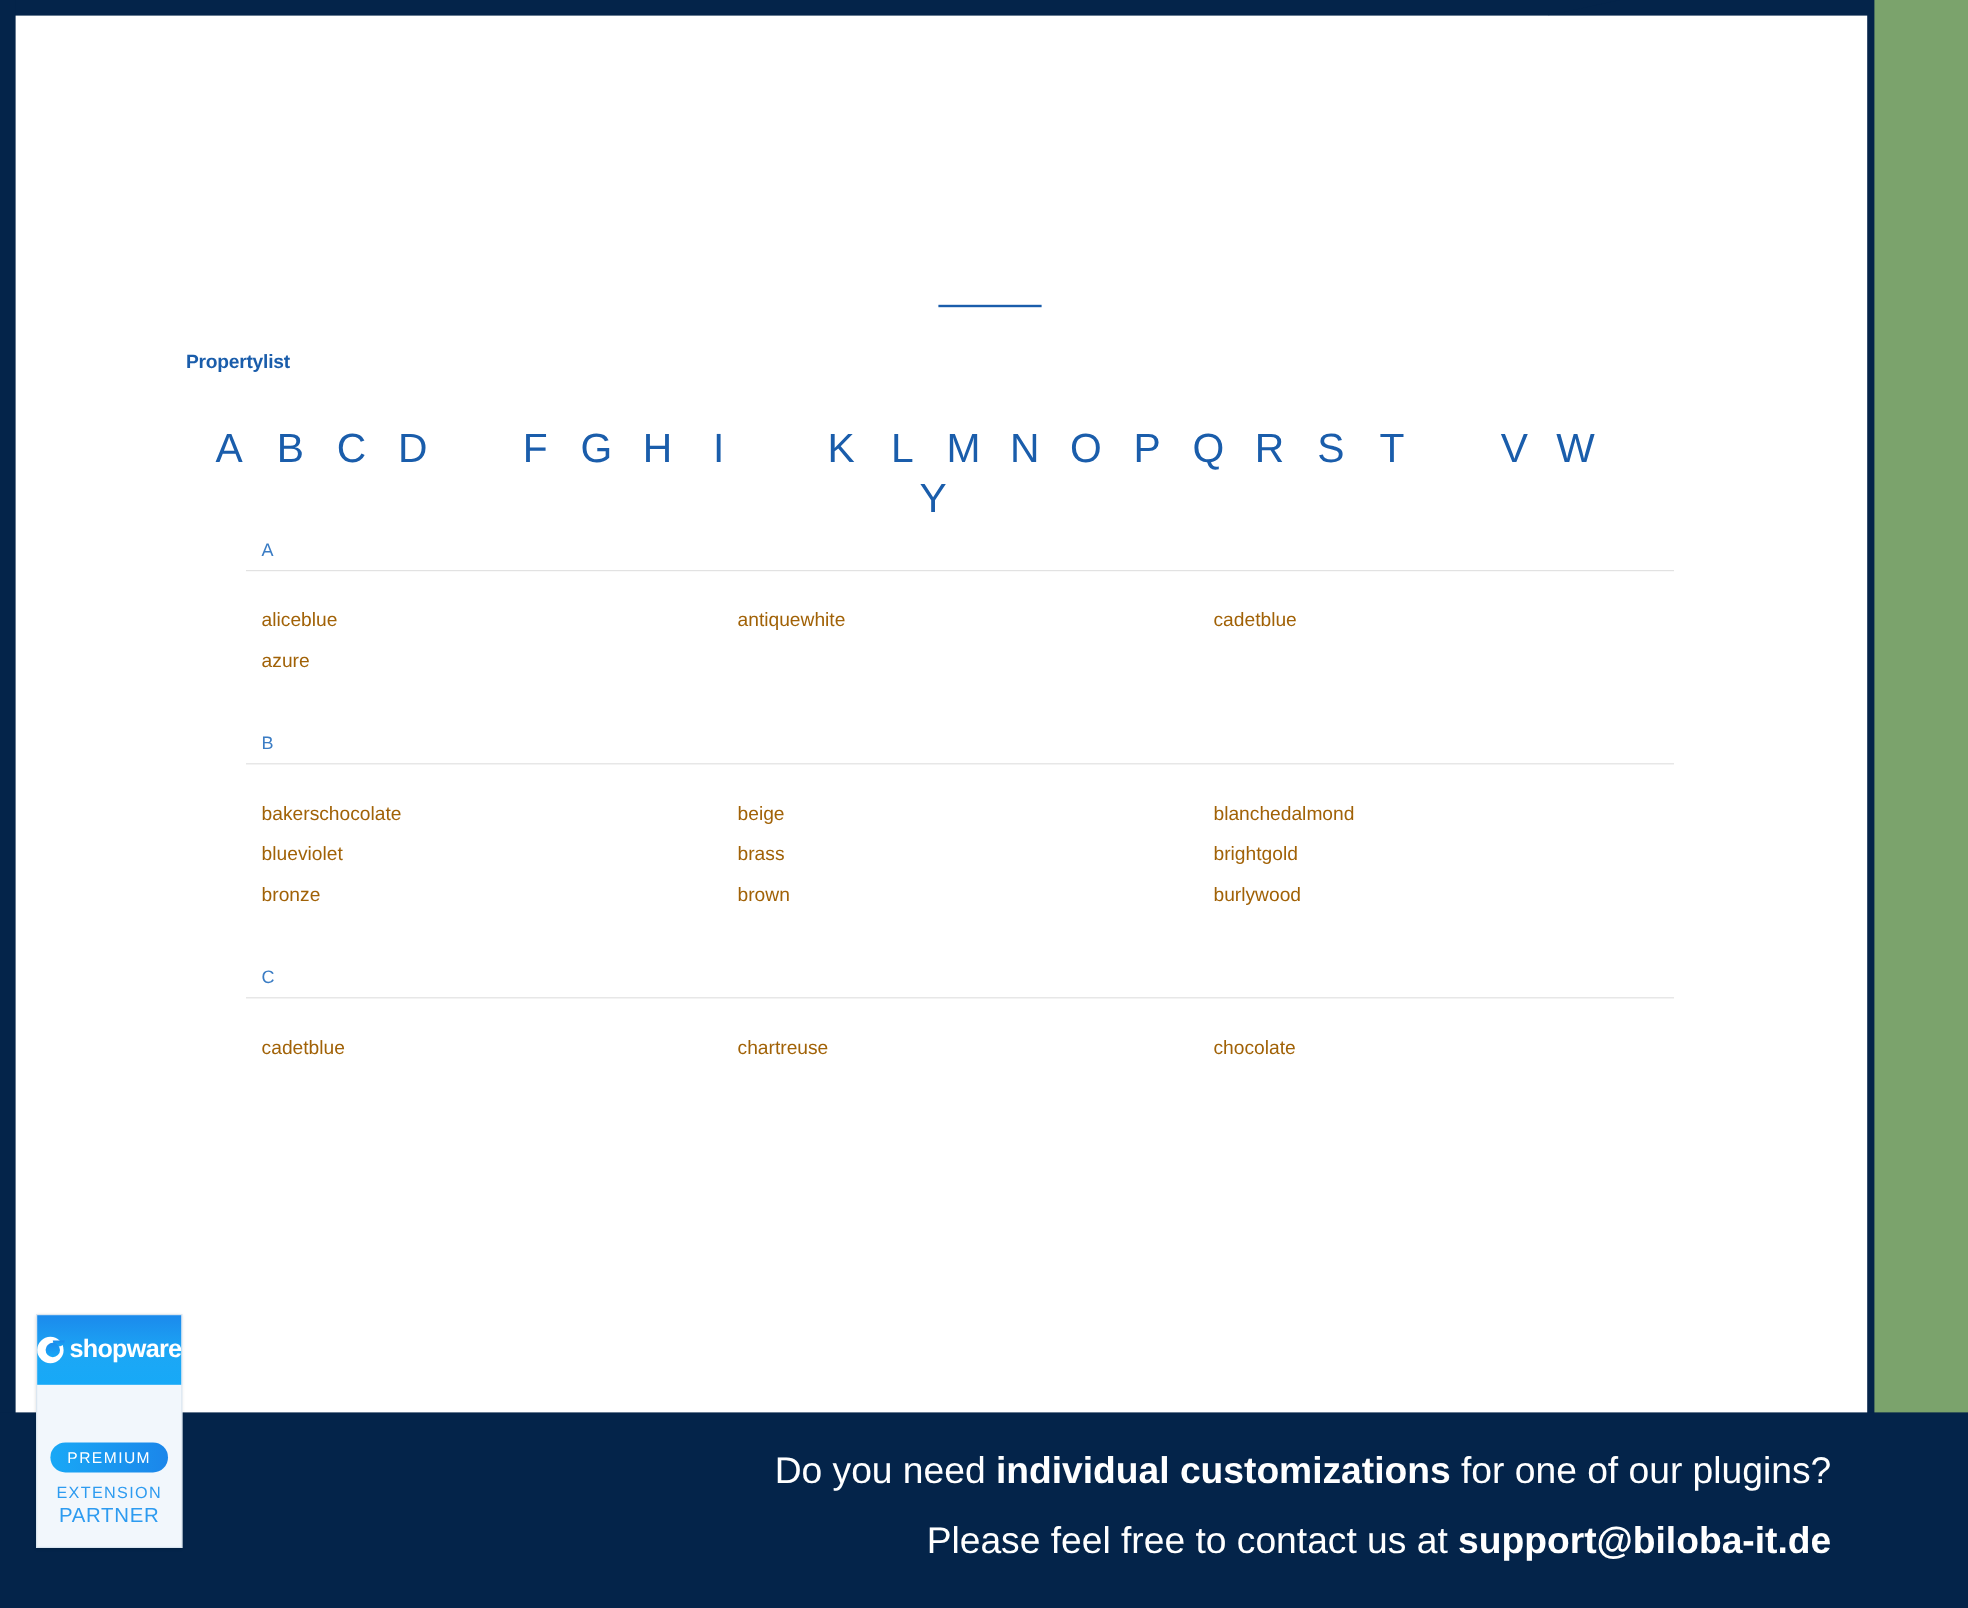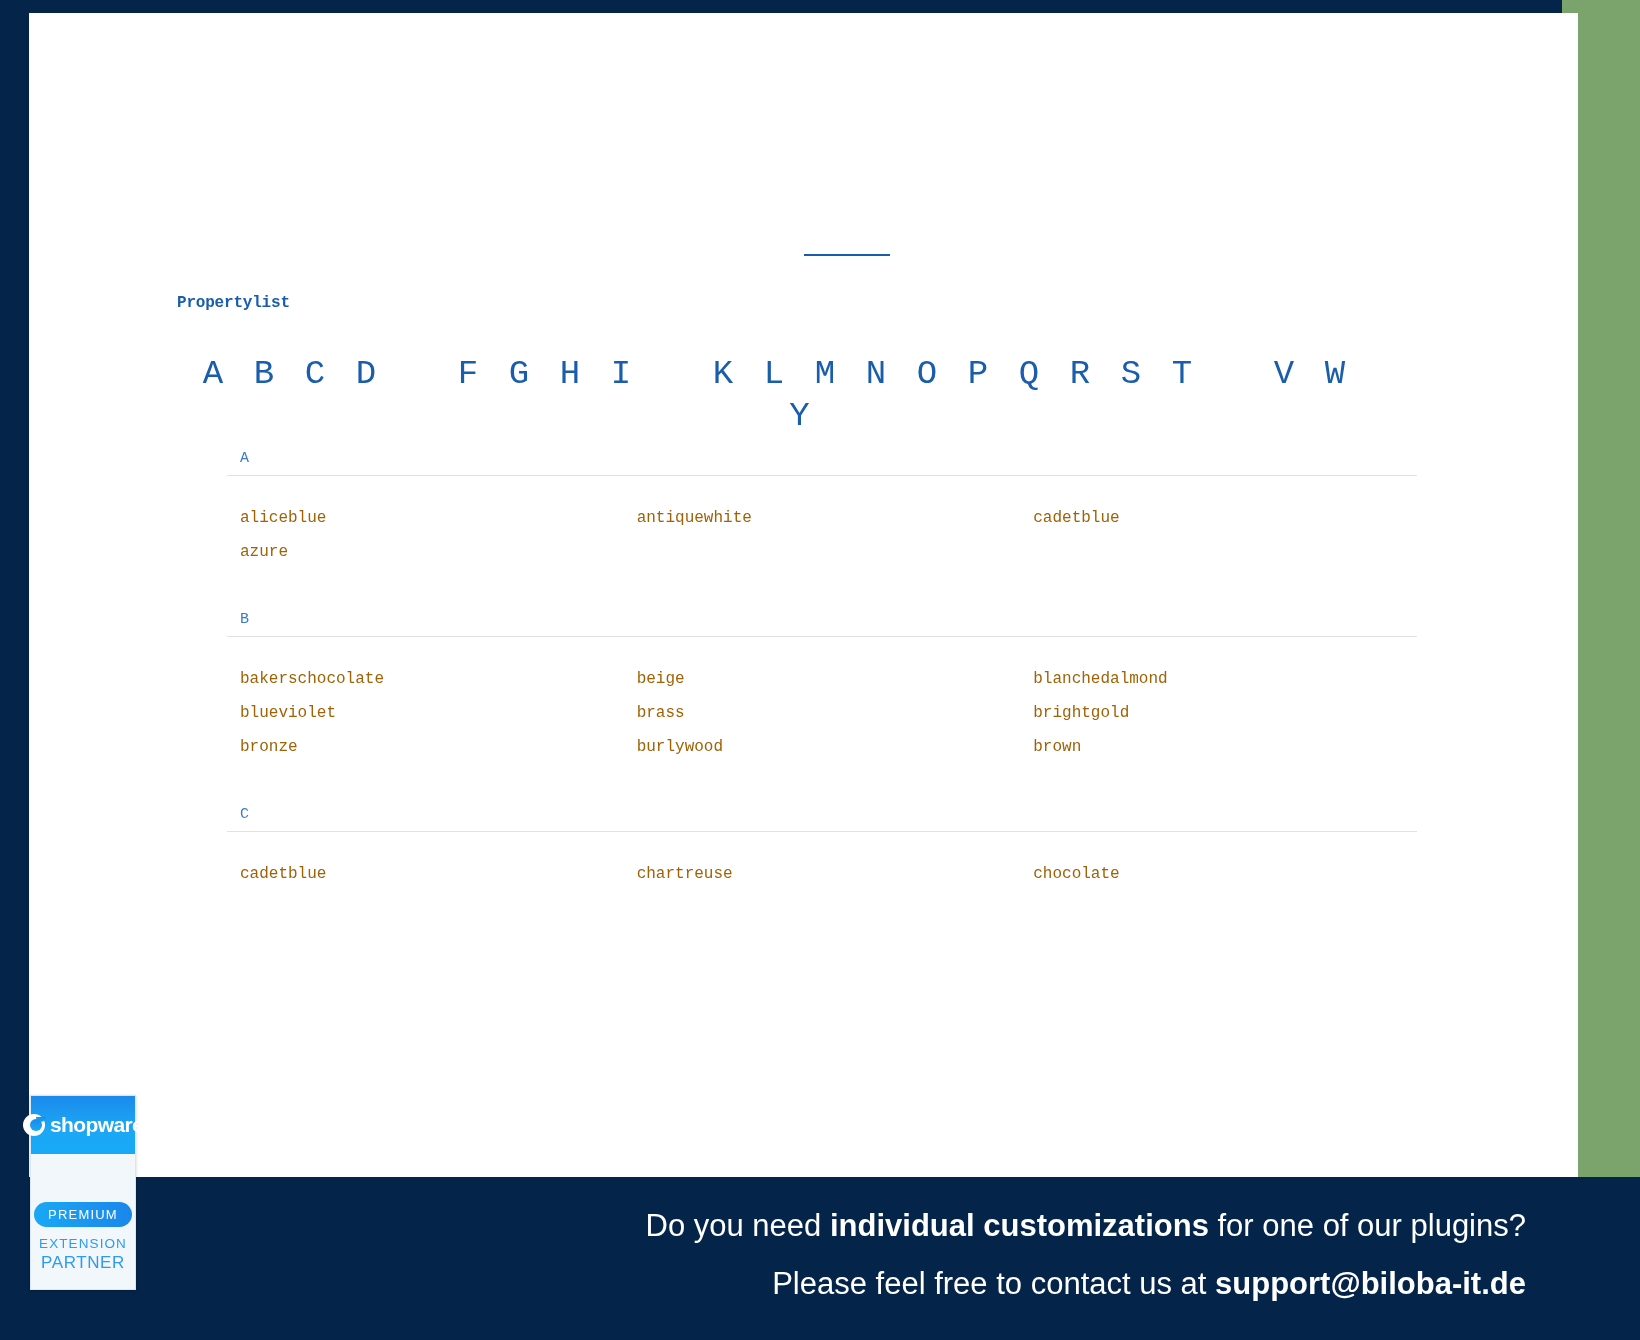--- a/index.html
+++ b/index.html
@@ -54,27 +54,26 @@
     top: 1224px; right: 0;
     width: 78px; height: 116px;
     background: #04244a;
     clip-path: polygon(0 100%, 100% 0, 100% 100%);
     z-index: 4;
   }
 
   
   .canvas {
     position: absolute;
-    top: 13px; left: 29px;
+    top: 13px; left: 7px;
     width: 1549px;
     height: 1327px;
     background: #ffffff;
     z-index: 2;
     overflow: hidden;
-    font-family: Liberation Mono, monospace;
   }
 
   
   .content {
     position: absolute;
     top: 0; left: 0;
     width: 1549px;
   }
 
   .top-rule {
@@ -176,21 +175,21 @@
     font-weight: 300;
     white-space: nowrap;
   }
   .footer-text b { font-weight: bold; }
 
   
   .badge {
     position: absolute;
     left: 30px;
     bottom: 50px;
-    width: 106px;
+    width: 122px;
     background: #f2f7fc;
     border: 1px solid #dbe6f0;
     z-index: 7;
     box-shadow: 0 1px 3px rgba(0,0,0,0.18);
   }
   .badge-top {
     height: 58px;
     background: linear-gradient(180deg,#1b8aec 0%,#1ca7f5 55%,#17a9f7 100%);
     display: flex;
     align-items: center;
@@ -311,22 +310,22 @@
         <div class="section b">
           <div class="section-head">B</div>
           <div class="section-items">
             <div class="prop-item">bakerschocolate</div>
             <div class="prop-item">beige</div>
             <div class="prop-item">blanchedalmond</div>
             <div class="prop-item">blueviolet</div>
             <div class="prop-item">brass</div>
             <div class="prop-item">brightgold</div>
             <div class="prop-item">bronze</div>
+            <div class="prop-item">brown</div>
             <div class="prop-item">burlywood</div>
-            <div class="prop-item">brown</div>
           </div>
         </div>
         <div class="section c">
           <div class="section-head">C</div>
           <div class="section-items">
             <div class="prop-item">cadetblue</div>
             <div class="prop-item">chartreuse</div>
             <div class="prop-item">chocolate</div>
           </div>
         </div>

